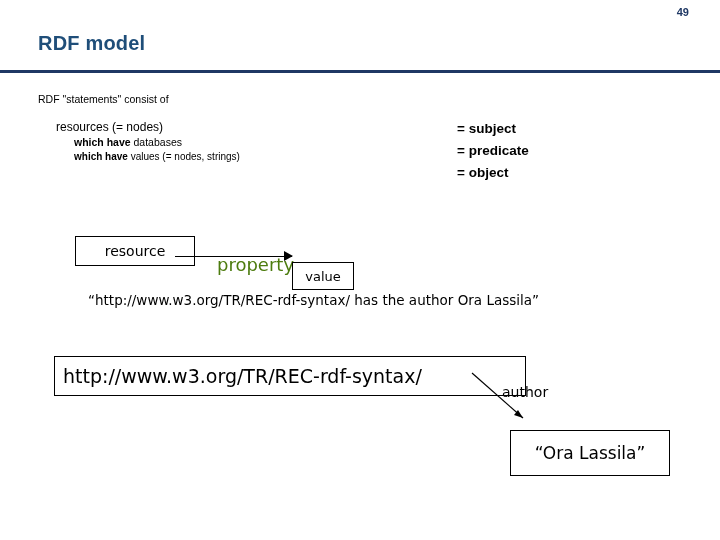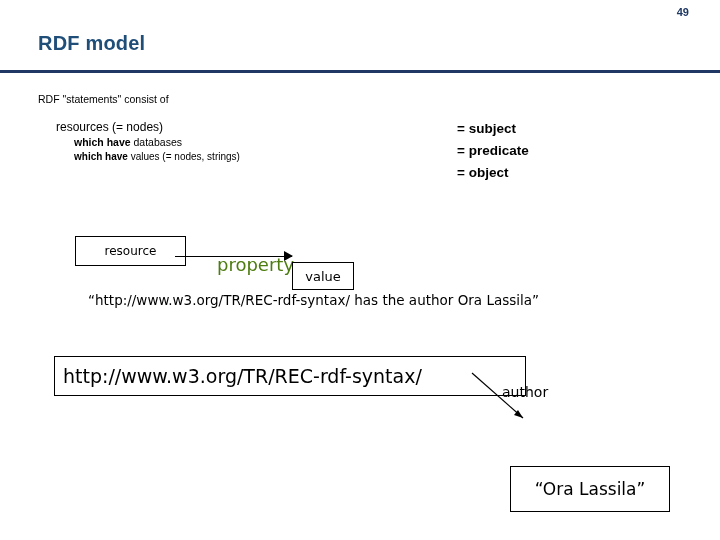--- a/index.html
+++ b/index.html
@@ -95,23 +95,23 @@
     font-family: "DejaVu Sans", sans-serif;
     color: #000000;
     display: flex;
     align-items: center;
     justify-content: center;
     box-sizing: border-box;
   }
   .node-resource {
     left: 75px;
     top: 236px;
-    width: 111px;
+    width: 120px;
     height: 30px;
-    font-size: 12px;
+    font-size: 14px;
   }
   .node-value {
     left: 292px;
     top: 234px;
     width: 62px;
     height: 28px;
     font-size: 13px;
     margin-top: 28px;
   }
   .edge-line {
@@ -196,21 +196,20 @@
     left: 510px;
     top: 430px;
     width: 160px;
     height: 46px;
     border: 1px solid #000000;
     background: #ffffff;
     display: flex;
     align-items: center;
     justify-content: center;
     box-sizing: border-box;
-    margin-top: 36px;
   }
   .lassila-text {
     font-size: 17px;
     font-family: "DejaVu Sans", sans-serif;
     color: #000000;
   }
 
   .footer {
     position: absolute;
     left: 60px;

